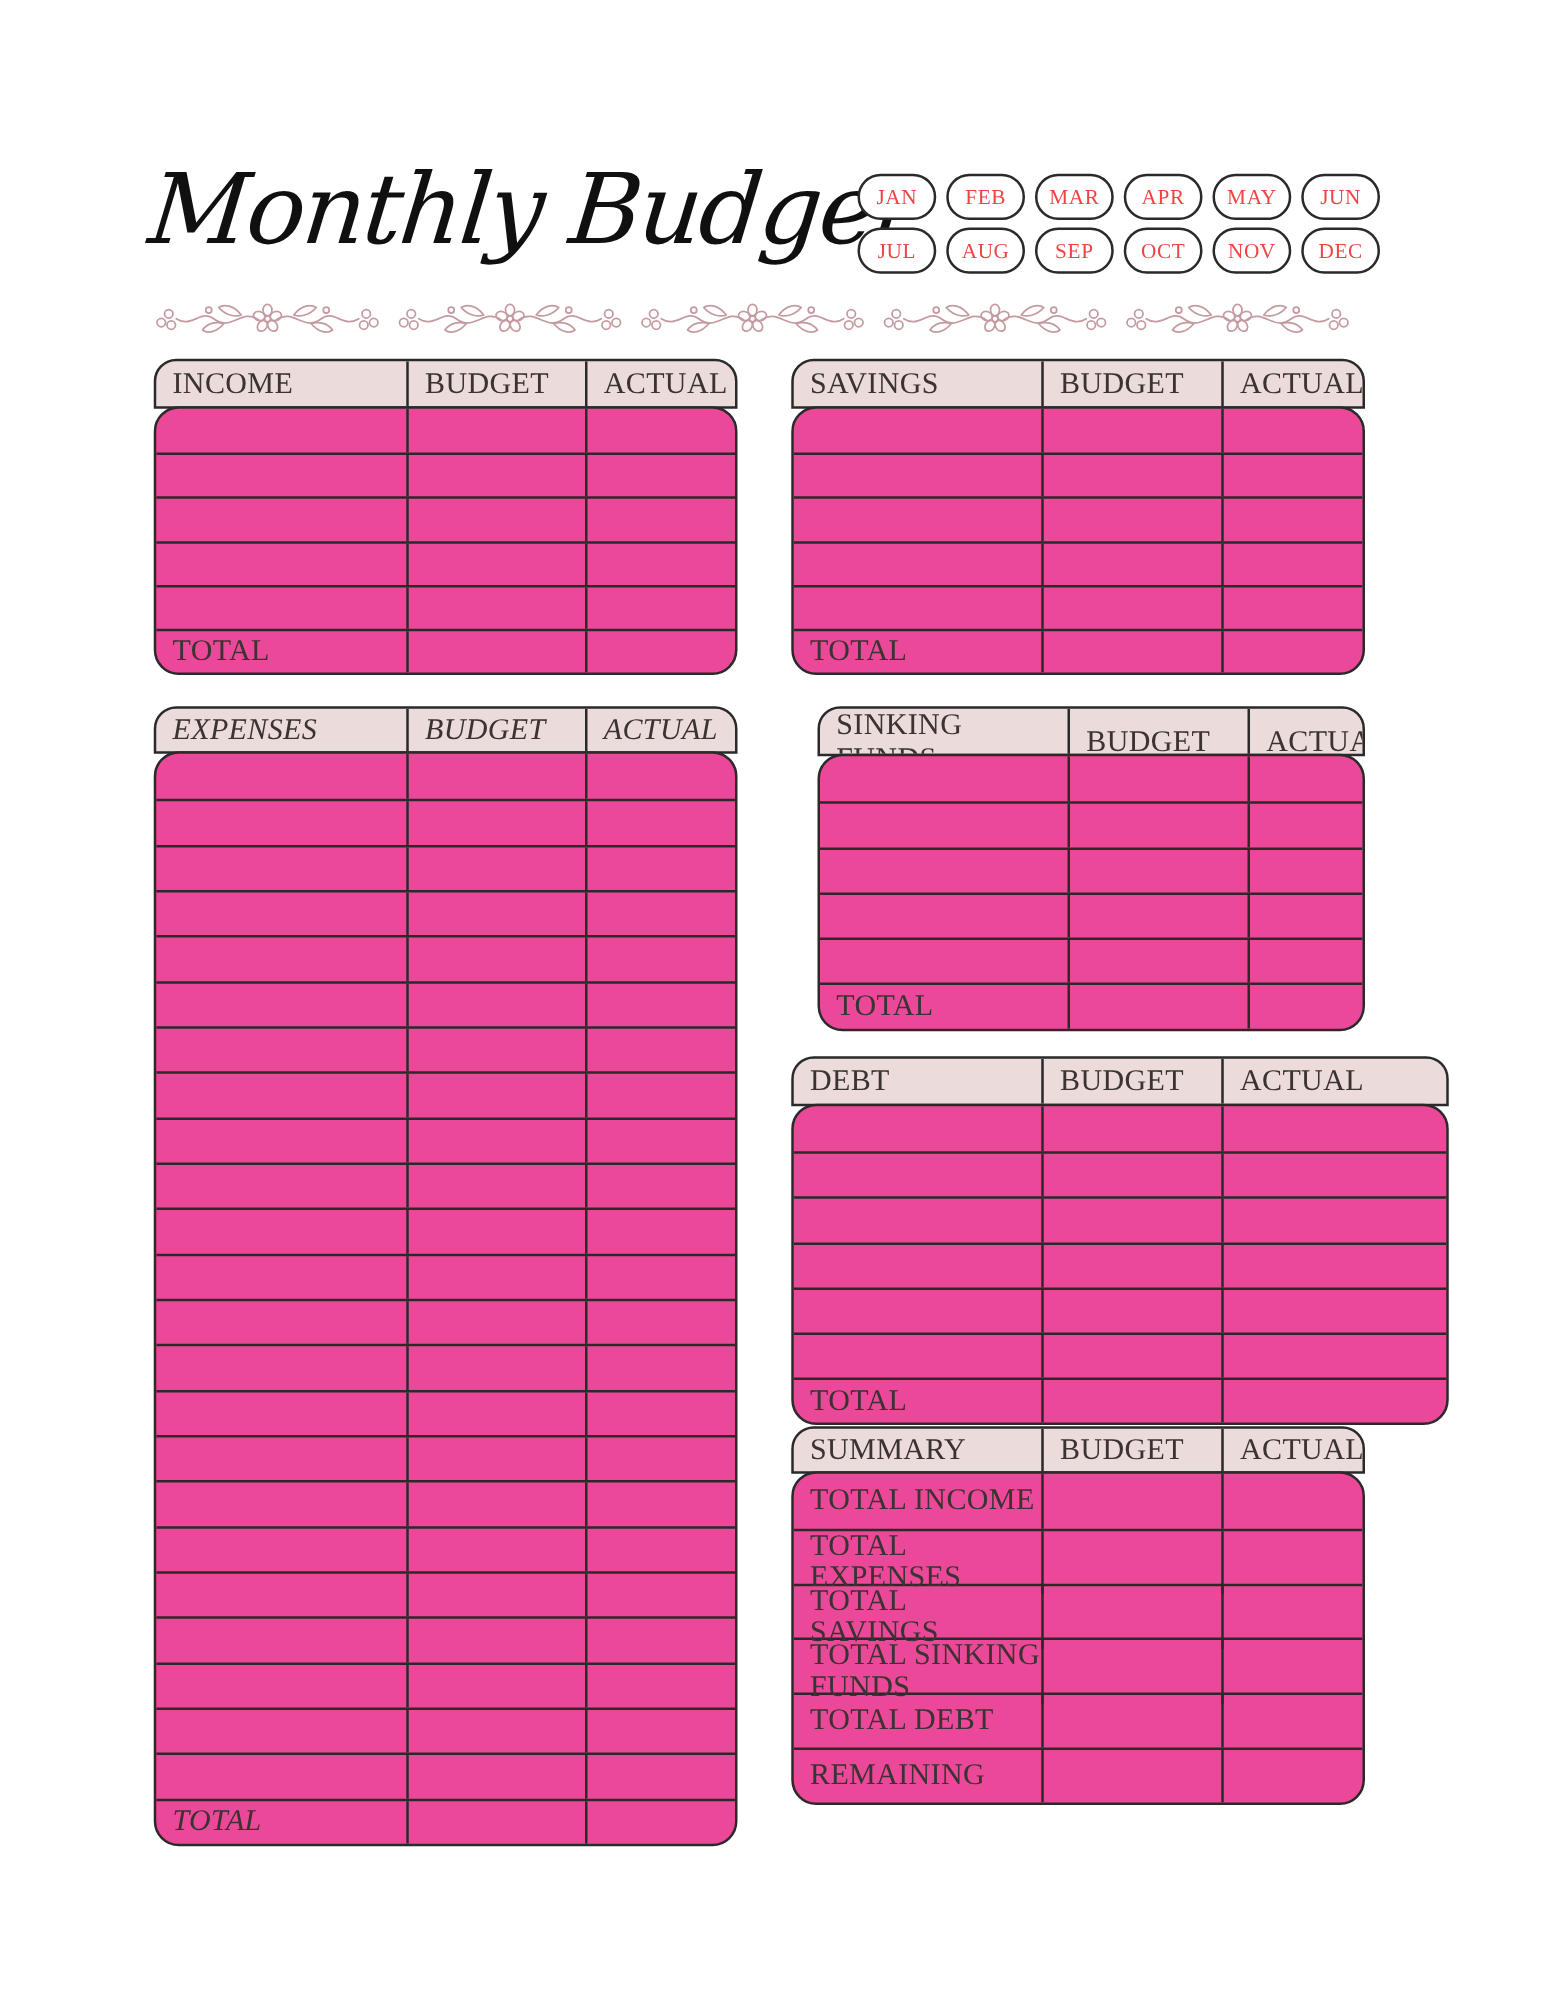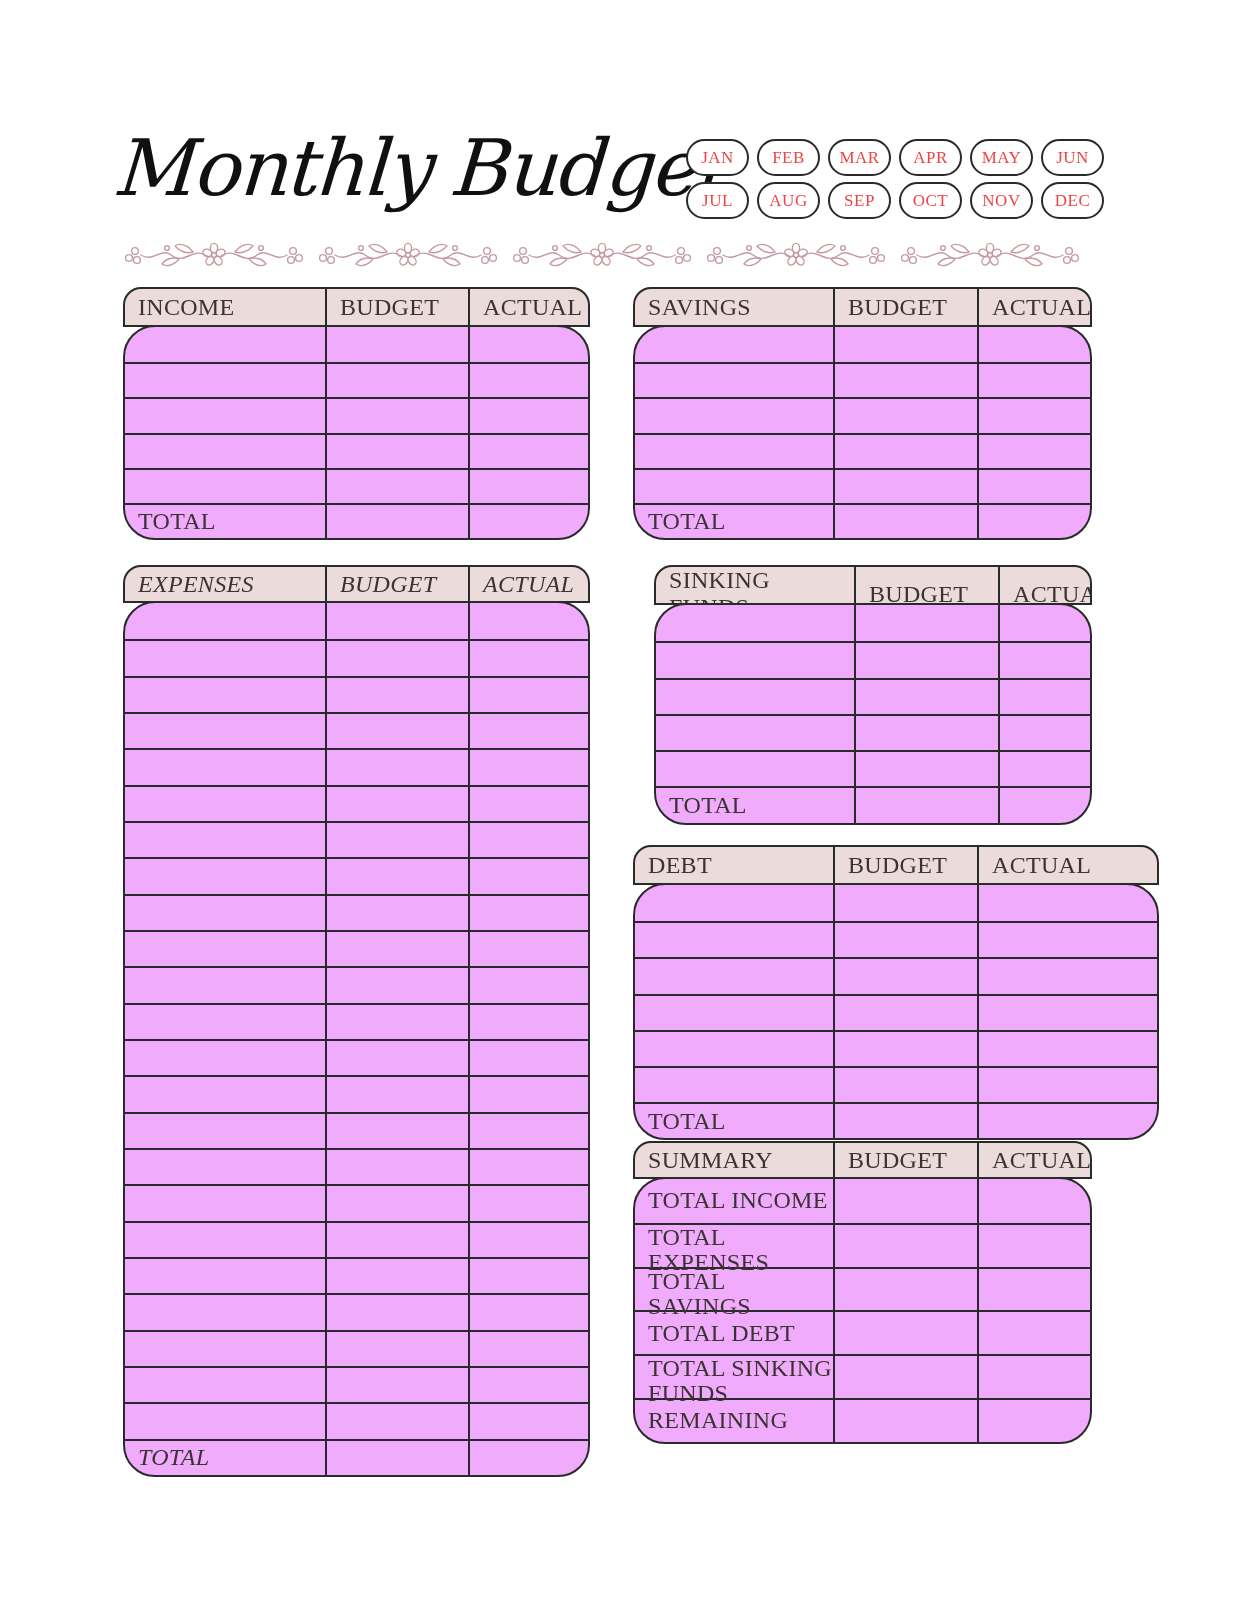--- a/index.html
+++ b/index.html
@@ -37,22 +37,22 @@
   .table{position:absolute;font-size:24px;letter-spacing:.3px;}
   .thead{
     display:grid;grid-template-columns:var(--c1) var(--c2) 1fr;
     height:var(--hh,40px);background:var(--header-bg);
     border:2px solid var(--border);border-radius:18px 18px 0 0;
     overflow:hidden;
   }
   .th{display:flex;align-items:center;padding-left:13px;}
   .th + .th{border-left:2px solid var(--border);}
   .tbody{
-    border:2px solid var(--border);border-radius:32px;
-    margin-top:-2px;background:#f0abfc;overflow:hidden;
+    border:2px solid var(--border);border-radius:20px;
+    margin-top:-2px;background:#ec4899;overflow:hidden;
   }
   .tr{
     display:grid;grid-template-columns:var(--c1) var(--c2) 1fr;
     height:var(--rh);border-top:2px solid var(--border);
   }
   .rows .tr:first-child{border-top:none;}
   .td{display:flex;align-items:center;}
   .td + .td{border-left:2px solid var(--border);}
   .label-cell{padding-left:13px;line-height:1.05;}
   
@@ -497,31 +497,31 @@
           <div class="td label-cell">TOTAL EXPENSES</div>
           <div class="td"></div>
           <div class="td"></div>
         </div>
         <div class="tr">
           <div class="td label-cell">TOTAL SAVINGS</div>
           <div class="td"></div>
           <div class="td"></div>
         </div>
         <div class="tr">
+          <div class="td label-cell">TOTAL SINKING FUNDS</div>
+          <div class="td"></div>
+          <div class="td"></div>
+        </div>
+        <div class="tr">
           <div class="td label-cell">TOTAL DEBT</div>
           <div class="td"></div>
           <div class="td"></div>
         </div>
         <div class="tr">
-          <div class="td label-cell">TOTAL SINKING FUNDS</div>
+          <div class="td label-cell">REMAINING</div>
           <div class="td"></div>
           <div class="td"></div>
         </div>
-        <div class="tr">
-          <div class="td label-cell">REMAINING</div>
-          <div class="td"></div>
-          <div class="td"></div>
-        </div>
       </div>
     </div>
   </div>
 
 </div>
 
 </body></html>

